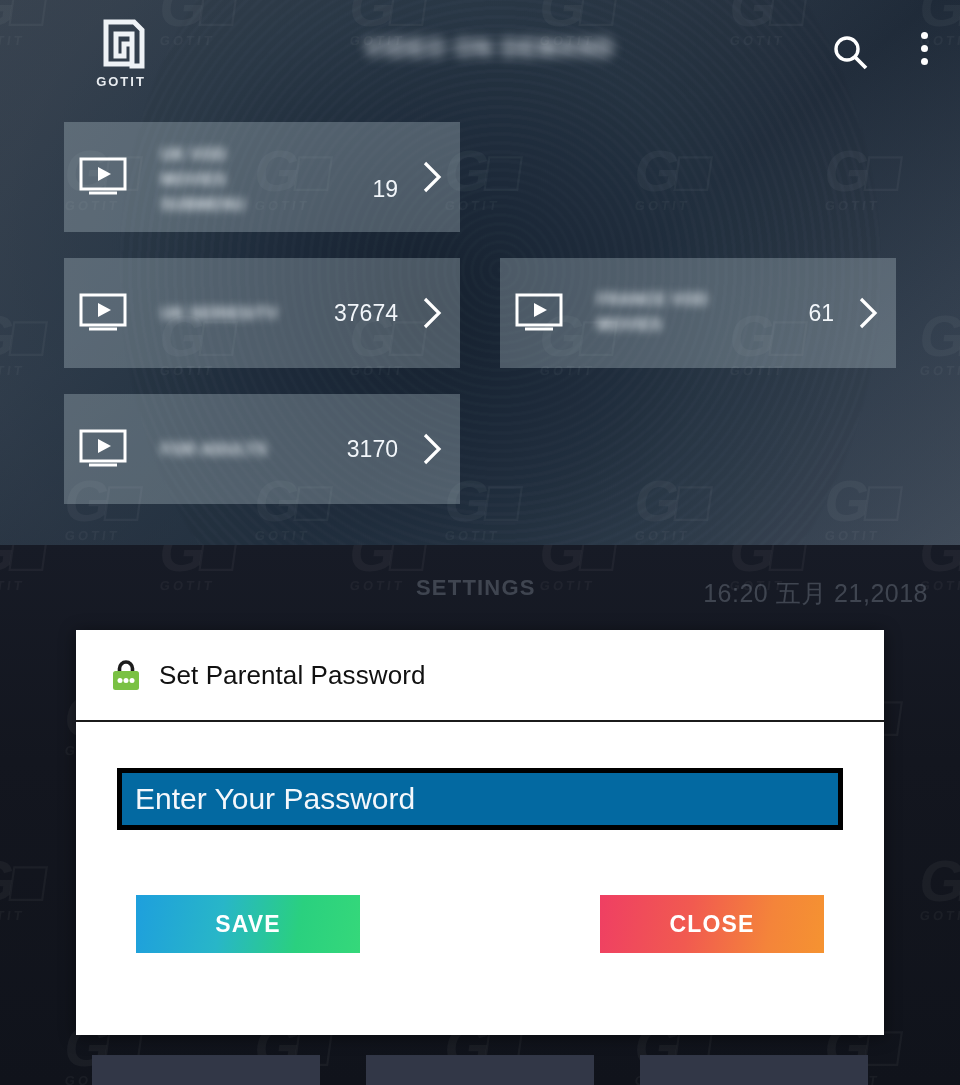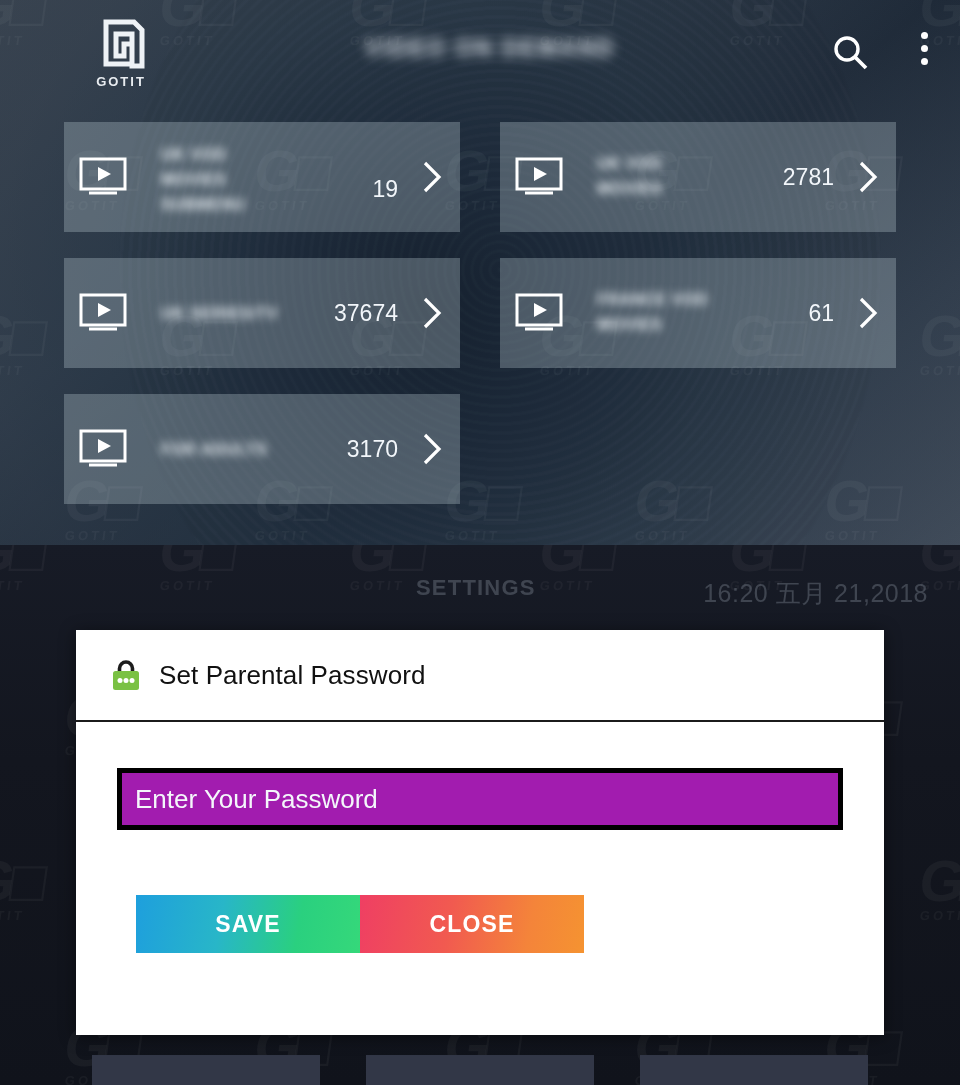--- a/index.html
+++ b/index.html
@@ -239,43 +239,43 @@
     font-size: 26px;
     color: #111;
     font-weight: 400;
     letter-spacing: 0.1px;
   }
 
   .dialog-body { padding: 46px 46px 0 46px; }
 
   .pw-field {
     height: 56px;
-    background: #a21caf;
+    background: #0369a1;
     display: flex;
     align-items: center;
     padding-left: 18px;
-    font-size: 26px;
+    font-size: 30px;
     color: #f4f7fb;
     cursor: text;
     user-select: none;
   }
   .pw-field.focused {
     border: 5px solid #000;
     height: 62px;
     margin-left: -5px;
     margin-right: -5px;
     padding-left: 13px;
   }
   .pw-gap { height: 29px; }
 
   .dialog-actions {
     display: flex;
     margin-top: 36px;
     padding: 0 14px;
-    justify-content: flex-start;
+    justify-content: space-between;
   }
   .btn {
     width: 224px;
     height: 58px;
     border: none;
     color: #fff;
     font-size: 23px;
     font-weight: 700;
     letter-spacing: 1.2px;
     font-family: "Liberation Sans", sans-serif;
@@ -414,33 +414,20 @@
             <line x1="10" y1="36" x2="38" y2="36" stroke="#ffffff" stroke-width="3"></line>
           </svg>
           <div class="tile-label" style="top:21px">UK VOD
 MOVIES
 SUBMENU</div>
           <div class="tile-count" style="top:54px">19</div>
           <svg class="tile-chevron" viewBox="0 0 24 34">
             <polyline points="5,3 19,17 5,31" fill="none" stroke="#ffffff" stroke-width="3.2" stroke-linecap="butt" stroke-linejoin="miter"></polyline>
           </svg>
         </div>
-        <div class="tile">
-          <svg class="tv-icon" viewBox="0 0 48 40">
-            <rect x="2" y="2" width="44" height="30" fill="none" stroke="#ffffff" stroke-width="3"></rect>
-            <polygon points="19,10 19,24 32,17" fill="#ffffff"></polygon>
-            <line x1="10" y1="36" x2="38" y2="36" stroke="#ffffff" stroke-width="3"></line>
-          </svg>
-          <div class="tile-label" style="top:30px">UK VOD
-MOVIES</div>
-          <div class="tile-count" style="top:42px">2781</div>
-          <svg class="tile-chevron" viewBox="0 0 24 34">
-            <polyline points="5,3 19,17 5,31" fill="none" stroke="#ffffff" stroke-width="3.2" stroke-linecap="butt" stroke-linejoin="miter"></polyline>
-          </svg>
-        </div>
       </div>
       <div class="tile-row">
         <div class="tile">
           <svg class="tv-icon" viewBox="0 0 48 40">
             <rect x="2" y="2" width="44" height="30" fill="none" stroke="#ffffff" stroke-width="3"></rect>
             <polygon points="19,10 19,24 32,17" fill="#ffffff"></polygon>
             <line x1="10" y1="36" x2="38" y2="36" stroke="#ffffff" stroke-width="3"></line>
           </svg>
           <div class="tile-label" style="top:44px">UK SERIES/TV</div>
           <div class="tile-count" style="top:42px">37674</div>

